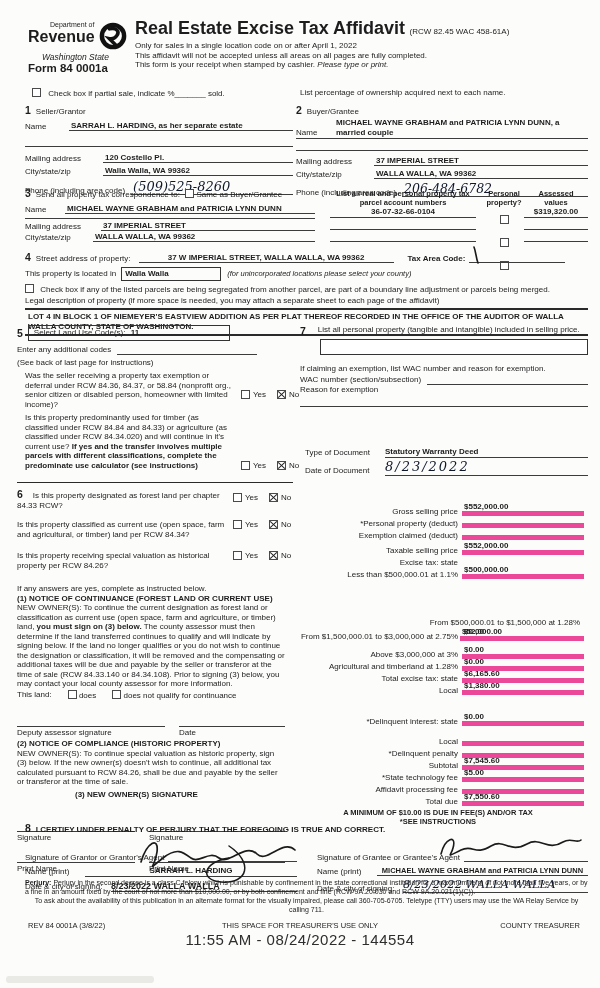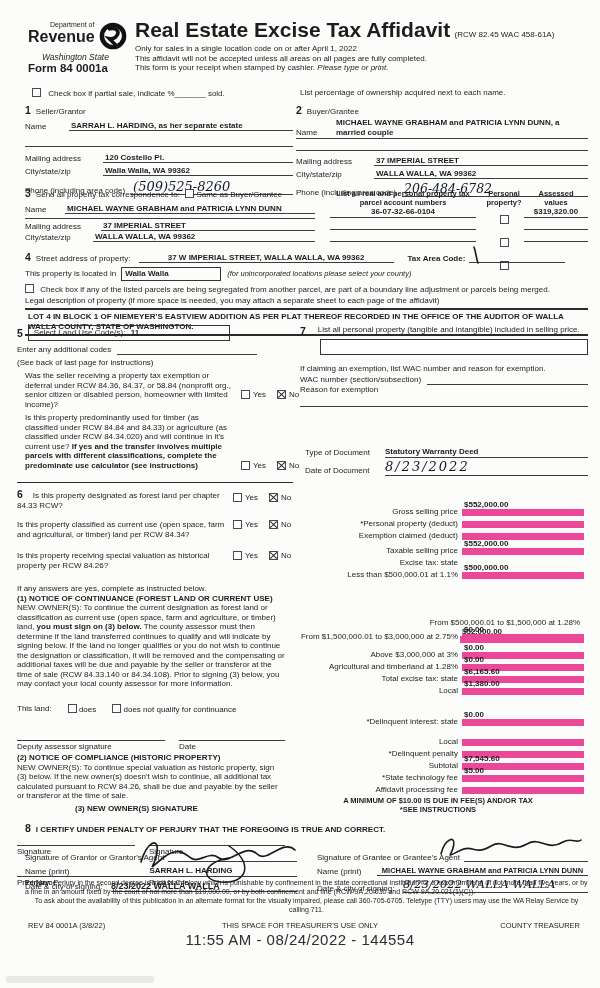--- a/index.html
+++ b/index.html
@@ -22,21 +22,21 @@
   .frow{display:flex;align-items:flex-end;margin-bottom:3px;}
   .flab{flex:none;padding-right:6px;font-size:8px;}
   .fval{flex:1;border-bottom:1px solid #3c3c3c;font-weight:bold;font-size:8px;padding:0 2px;min-height:9px;}
   .qrow{position:relative;}
   .qtext{width:208px;font-size:8px;line-height:9.5px;}
   .yn{position:absolute;display:flex;align-items:flex-end;gap:3px;font-size:8px;}
   .ynY{left:216px;}
   .ynN{left:252px;}
   .trow{display:flex;align-items:flex-end;height:11px;margin-bottom:1px;font-size:8px;}
   .tlab{width:166px;text-align:right;padding-right:4px;flex:none;}
-  .tval{width:120px;border-bottom:7px solid #ec4899;font-weight:bold;padding:0 2px;min-height:9px;}
+  .tval{width:120px;border-bottom:5px solid #ec4899;font-weight:bold;padding:0 2px;min-height:9px;}
   .tval.noline{border-bottom:none;}
   .g4{margin-top:4px;} .g39{margin-top:39px;flex-direction:column;} .g7{margin-top:7px;} .g20{margin-top:20px;} .g9{margin-top:9px;}
   .sigline{border-bottom:1px solid #3c3c3c;height:10px;}
   .lblunder{font-size:8px;margin-top:1px;}
   .legalbox{border-top:2px solid #2a2a2a;border-bottom:2px solid #2a2a2a;padding:2px 3px;font-size:8px;font-weight:bold;line-height:10px;}
   .boxed{border:1.5px solid #333;}
   svg{display:block;}
 </style>
 </head>
 <body>
@@ -54,21 +54,21 @@
           <path d="M18,3 A15,15 0 1,0 33,18 A15,15 0 0,0 18,3 Z M18,8 A10,10 0 1,1 8,18 A10,10 0 0,1 18,8 Z" fill="#111"></path>
           <path d="M14,10 C22,8 26,13 22,18 C19,22 14,21 14,21 L21,28" stroke="#111" stroke-width="4" fill="none" stroke-linecap="round"></path>
         </svg>
       </span>
     </div>
     <div class="it" style="font-size:8.5px;padding-left:14px;">Washington State</div>
   </div>
 
   <div class="abs" style="left:135px;top:18px;width:440px;">
     <div>
-      <span class="b" style="font-size:21px;">Real Estate Excise Tax Affidavit</span>
+      <span class="b" style="font-size:18px;">Real Estate Excise Tax Affidavit</span>
       <span class="f8">(RCW 82.45 WAC 458-61A)</span>
     </div>
     <div class="f8" style="margin-top:2px;">Only for sales in a single location code on or after April 1, 2022</div>
     <div class="f8">This affidavit will not be accepted unless all areas on all pages are fully completed.</div>
     <div class="f8"><span>This form is your receipt when stamped by cashier. </span><span class="it">Please type or print.</span></div>
   </div>
 
   <div class="abs b" style="left:28px;top:62px;font-size:11.5px;">Form 84 0001a</div>
 
   <div class="abs f8" style="left:32px;top:88px;">
@@ -262,21 +262,21 @@
       <span class="yn ynN" style="top:0;">
           <span class="cb ck"></span>
           <span>No</span>
         </span>
     </div>
 
     <div class="f8" style="margin-top:14px;">If any answers are yes, complete as instructed below.</div>
     <div class="f8 b">(1) NOTICE OF CONTINUANCE (FOREST LAND OR CURRENT USE)</div>
     <div class="f8" style="width:268px;"><span>NEW OWNER(S): To continue the current designation as forest land or classification as current use (open space, farm and agriculture, or timber) land, </span><span class="b">you must sign on (3) below.</span><span> The county assessor must then determine if the land transferred continues to qualify and will indicate by signing below. If the land no longer qualifies or you do not wish to continue the designation or classification, it will be removed and the compensating or additional taxes will be due and payable by the seller or transferor at the time of sale (RCW 84.33.140 or 84.34.108). Prior to signing (3) below, you may contact your local county assessor for more information.</span></div>
 
-    <div class="f8" style="margin-top:15px;display:flex;gap:16px;align-items:center;">
+    <div class="f8" style="margin-top:1px;display:flex;gap:16px;align-items:center;">
       <span>This land:</span>
       <span><span class="cb"></span> <span>does</span></span>
       <span><span class="cb"></span> <span>does not qualify for continuance</span></span>
     </div>
 
     <div style="display:flex;gap:14px;margin-top:16px;">
       <div style="width:148px;">
         <div class="sigline"></div>
         <div class="lblunder">Deputy assessor signature</div>
       </div>
@@ -403,20 +403,24 @@
         <span class="tlab">Subtotal</span>
         <span class="tval">$7,545.60</span>
       </div>
     <div class="trow">
         <span class="tlab">*State technology fee</span>
         <span class="tval">$5.00</span>
       </div>
     <div class="trow">
         <span class="tlab">Affidavit processing fee</span>
         <span class="tval"></span>
+      </div>
+    <div class="trow">
+        <span class="tlab">Total due</span>
+        <span class="tval">$7,550.60</span>
       </div>
     <div class="f75 b ctr" style="margin-top:2px;">A MINIMUM OF $10.00 IS DUE IN FEE(S) AND/OR TAX</div>
     <div class="f75 b ctr">*SEE INSTRUCTIONS</div>
   </div>
 
   <div class="abs" style="left:25px;top:818px;width:563px;">
     <div><span class="secnum">8</span><span class="f8 b">I CERTIFY UNDER PENALTY OF PERJURY THAT THE FOREGOING IS TRUE AND CORRECT.</span></div>
 
     <div style="display:flex;gap:20px;margin-top:8px;">
 

